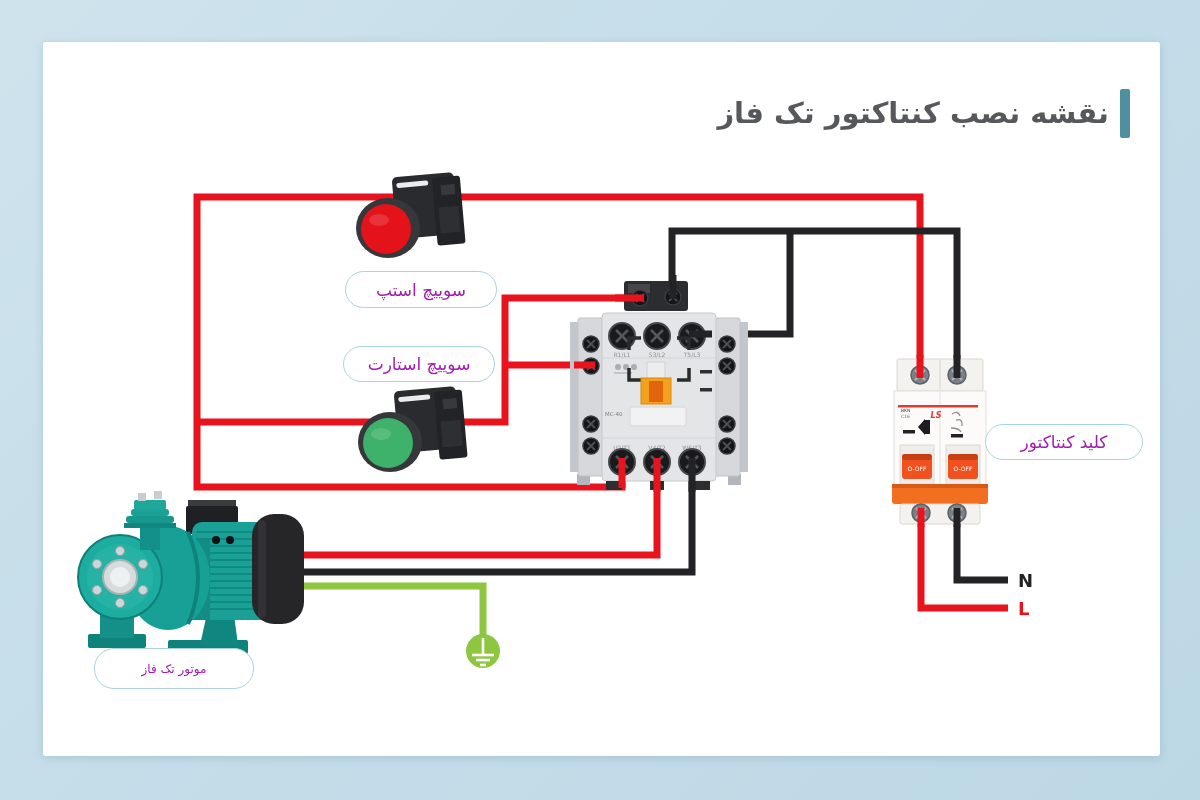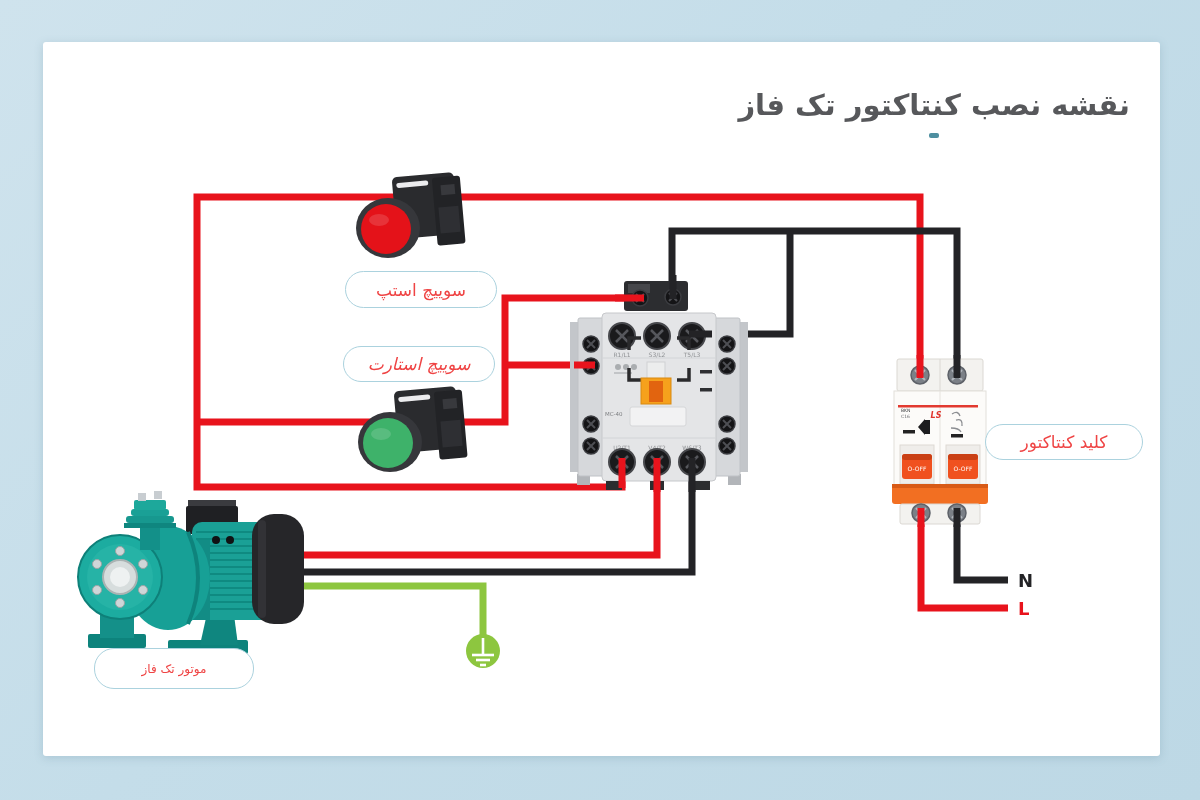--- a/index.html
+++ b/index.html
@@ -9,34 +9,34 @@
     font-family:"DejaVu Sans",sans-serif;
   }
   .card{
     position:absolute;left:43px;top:42px;width:1117px;height:714px;
     background:#ffffff;border-radius:3px;
     box-shadow:0 2px 8px rgba(90,130,150,.25);
   }
   .diagram-svg{position:absolute;left:0;top:0;width:1200px;height:800px;}
   .title-wrap{
     position:absolute;top:88px;right:70px;height:50px;
-    display:flex;flex-direction:column;align-items:center;gap:11px;
+    display:flex;align-items:center;gap:11px;
   }
   .title-text{
     direction:rtl;font-size:29px;font-weight:bold;color:#57585b;
     letter-spacing:.5px;white-space:nowrap;
   }
   .title-bar{width:10px;height:49px;background:#4e8fa0;border-radius:2px;}
   .pill{
     position:absolute;display:flex;align-items:center;justify-content:center;
     direction:rtl;background:#ffffff;border:1.6px solid #abd2de;border-radius:20px;
-    color:#ef4444;font-size:17px;white-space:nowrap;
+    color:#a21caf;font-size:17px;white-space:nowrap;
   }
   .pill-stop{left:345px;top:271px;width:150px;height:35px;}
-  .pill-start{left:343px;top:346px;width:150px;height:34px;font-style:italic;}
+  .pill-start{left:343px;top:346px;width:150px;height:34px;}
   .pill-breaker{left:985px;top:424px;width:156px;height:34px;}
   .pill-motor{left:94px;top:648px;width:158px;height:39px;font-size:12px;}
 </style>
 </head>
 <body>
 
 <div class="canvas">
   <div class="card"></div>
 
   <svg class="diagram-svg" viewBox="0 0 1200 800">

